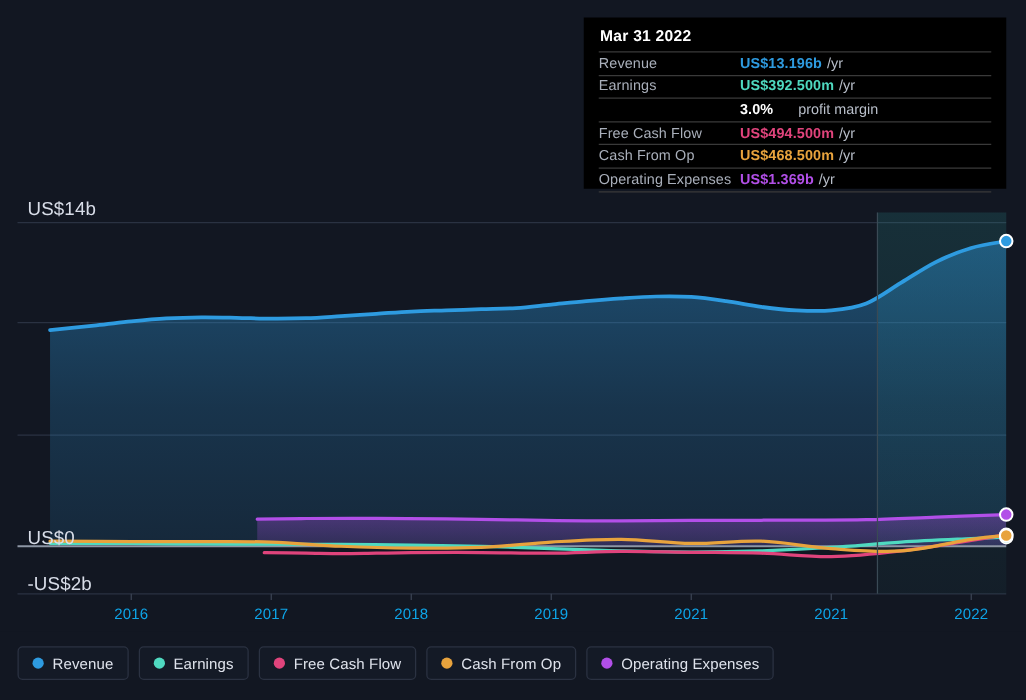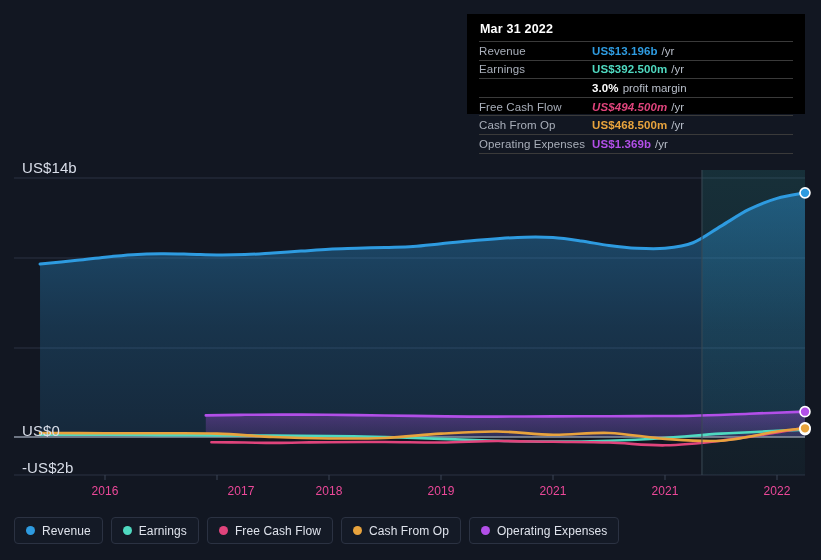--- a/index.html
+++ b/index.html
@@ -6,34 +6,34 @@
   body{width:821px;height:560px;position:relative;overflow:hidden;
        font-family:"Liberation Sans","DejaVu Sans",sans-serif;
        background:#121722;color:#e8eaf0;}
   #stage{position:absolute;left:0;top:0;width:821px;height:560px;}
 
   
   #chart{position:absolute;left:0;top:0;width:821px;height:505px;}
 
   
   .ylab{position:absolute;font-size:15px;color:#d8dde8;white-space:nowrap;letter-spacing:.1px;}
-  .xlab{position:absolute;font-size:12px;color:#ec4899;white-space:nowrap;
+  .xlab{position:absolute;font-size:12px;color:#0ea5e9;white-space:nowrap;
         transform:translateX(-50%);letter-spacing:.1px;}
 
   
-  #tooltip{position:absolute;left:467px;top:14px;width:338px;height:100px;
+  #tooltip{position:absolute;left:467px;top:14px;width:338px;height:137px;
            background:#000;box-sizing:border-box;padding:8px 12px 0 12px;}
   #tt-title{font-size:12.5px;font-weight:bold;color:#ffffff;margin:0 0 5px 1px;letter-spacing:.2px;}
   .tt-row{display:flex;align-items:center;height:17.6px;
           border-top:1px solid #3a3a3a;font-size:11.5px;}
   .tt-row.last{border-bottom:1px solid #3a3a3a;}
   .tt-key{width:113px;color:#a9afba;flex:0 0 auto;letter-spacing:.1px;}
   .tt-val{font-weight:bold;letter-spacing:.1px;}
   .tt-suf{color:#b9bfca;font-weight:normal;margin-left:4px;}
-  .tt-pm{color:#b9bfca;font-weight:normal;margin-left:4px;}
+  .tt-pm{color:#b9bfca;font-weight:normal;margin-left:20px;}
 
   
   #legend{position:absolute;left:14px;top:517px;display:flex;gap:8px;}
   .lg-item{display:flex;align-items:center;gap:7px;
            border:1px solid #2b3242;border-radius:4px;
            padding:0 11px;height:27px;box-sizing:border-box;
            background:#141a26;}
   .lg-dot{width:9px;height:9px;border-radius:50%;flex:0 0 auto;}
   .lg-txt{font-size:12px;color:#dfe3ec;white-space:nowrap;letter-spacing:.1px;}
 </style>
@@ -108,21 +108,21 @@
       </g>
   </svg>
 
   <div id="ylabels">
       <div class="ylab" style="left: 22px; top: 159px;">US$14b</div>
       <div class="ylab" style="left: 22px; top: 422px;">US$0</div>
       <div class="ylab" style="left: 22px; top: 459px;">-US$2b</div>
     </div>
   <div id="xlabels">
       <div class="xlab" style="left: 105px; top: 484px;">2016</div>
-      <div class="xlab" style="left: 217px; top: 484px; margin-left: 24px;">2017</div>
+      <div class="xlab" style="left: 217px; top: 484px;">2017</div>
       <div class="xlab" style="left: 329px; top: 484px; text-align: right;">2018</div>
       <div class="xlab" style="left: 441px; top: 484px;">2019</div>
       <div class="xlab" style="left: 553px; top: 484px;">2021</div>
       <div class="xlab" style="left: 665px; top: 484px;">2021</div>
       <div class="xlab" style="left: 777px; top: 484px;">2022</div>
     </div>
 
   <div id="tooltip">
     <div id="tt-title">Mar 31 2022</div>
     <div id="tt-rows">
@@ -136,21 +136,21 @@
           <span class="tt-val" style="color: rgb(79, 217, 192);">US$392.500m</span>
           <span class="tt-suf">/yr</span>
         </div>
         <div class="tt-row">
           <span class="tt-key"></span>
           <span class="tt-val" style="color: rgb(255, 255, 255);">3.0%</span>
           <span class="tt-pm">profit margin</span>
         </div>
         <div class="tt-row">
           <span class="tt-key">Free Cash Flow</span>
-          <span class="tt-val" style="color: rgb(224, 68, 124); font-style: italic;">US$494.500m</span>
+          <span class="tt-val" style="color: rgb(224, 68, 124);">US$494.500m</span>
           <span class="tt-suf">/yr</span>
         </div>
         <div class="tt-row">
           <span class="tt-key">Cash From Op</span>
           <span class="tt-val" style="color: rgb(232, 163, 61);">US$468.500m</span>
           <span class="tt-suf">/yr</span>
         </div>
         <div class="tt-row last">
           <span class="tt-key">Operating Expenses</span>
           <span class="tt-val" style="color: rgb(178, 79, 232);">US$1.369b</span>

